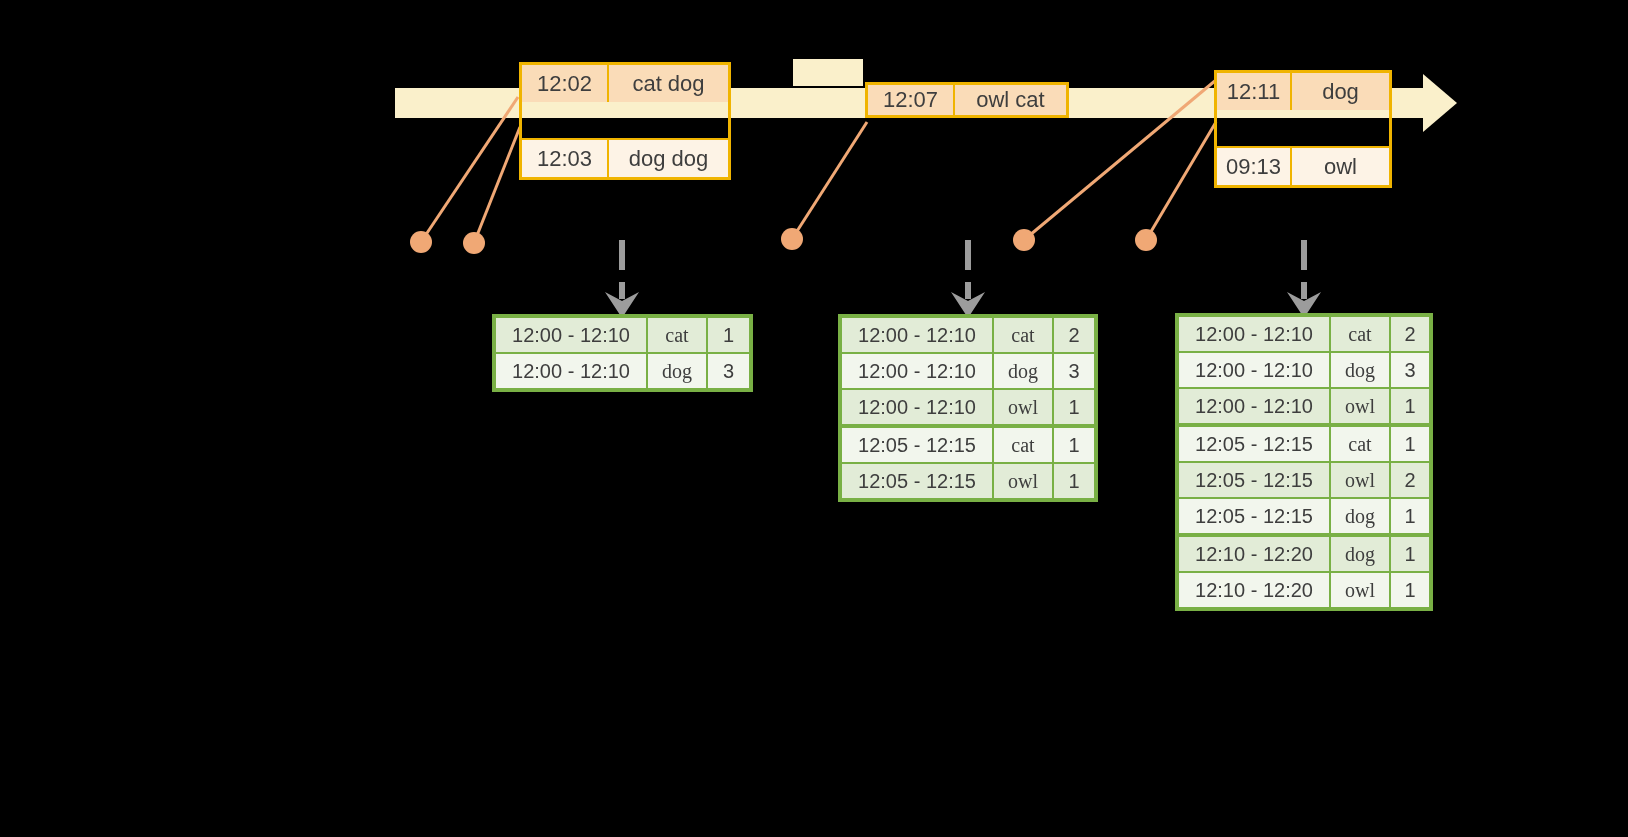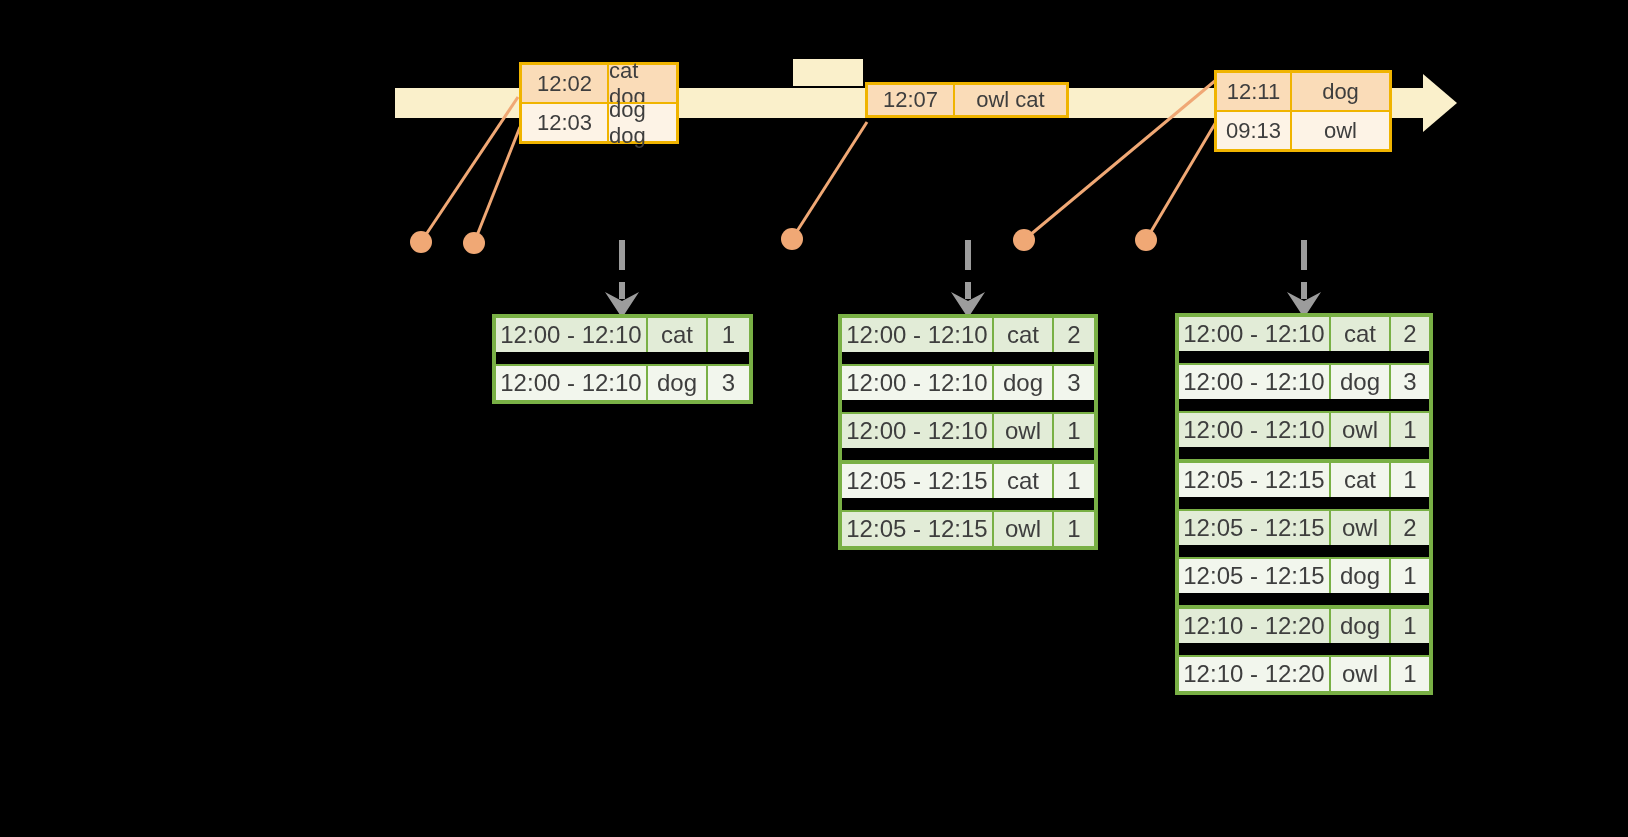--- a/index.html
+++ b/index.html
@@ -29,49 +29,49 @@
   
   .event-box{
     position:absolute;
     border:3px solid var(--gold);
     display:flex;flex-direction:column;
     box-sizing:border-box;
     font-size:22px;
   }
   .ebox-row{display:flex;height:37px;}
   .ebox-row.tall{height:30px;}
-  .ebox-row:not(:first-child){border-top:2px solid var(--gold);}
+  .ebox-row:not(:first-child){border-top:2px solid var(--gold);margin-top:36px;}
   .ebox-time{
     width:85px;display:flex;align-items:center;justify-content:center;
     border-right:2px solid var(--gold);
   }
   .event-box.narrow .ebox-time{width:73px;}
   .ebox-words{flex:1;display:flex;align-items:center;justify-content:center;}
   .bg-peach{background:var(--peach);}
   .bg-cream{background:var(--cream);}
 
   
   .result-table{
     position:absolute;
     border:4px solid var(--green);
     box-sizing:border-box;
     display:flex;flex-direction:column;
-    font-size:24px;
-    gap:12px;
+    font-size:20px;
   }
   .rt-row{display:flex;height:34px;}
   .rt-row:not(:first-child){border-top:2px solid var(--green);}
   .rt-row.group{border-top:4px solid var(--green);}
   .rt-window{
     width:150px;display:flex;align-items:center;justify-content:center;
     border-right:2px solid var(--green);
   }
   .rt-word{
     width:58px;display:flex;align-items:center;justify-content:center;
     border-right:2px solid var(--green);
+    font-family:Liberation Serif, serif;
   }
   .rt-count{flex:1;display:flex;align-items:center;justify-content:center;}
   .alt-a{background:var(--cell-green);}
   .alt-b{background:var(--cell-white);}
 </style>
 </head>
 <body>
 
 <div class="canvas">
 
@@ -99,21 +99,21 @@
     <g>
       <line x1="622" y1="240" x2="622" y2="299" stroke="#9c9c9c" stroke-width="6" stroke-dasharray="30 12"></line>
       <polygon points="605,292 622,318 639,292 622,301" fill="#9c9c9c"></polygon>
       <line x1="968" y1="240" x2="968" y2="299" stroke="#9c9c9c" stroke-width="6" stroke-dasharray="30 12"></line>
       <polygon points="951,292 968,318 985,292 968,301" fill="#9c9c9c"></polygon>
       <line x1="1304" y1="240" x2="1304" y2="299" stroke="#9c9c9c" stroke-width="6" stroke-dasharray="30 12"></line>
       <polygon points="1287,292 1304,318 1321,292 1304,301" fill="#9c9c9c"></polygon>
     </g>
   </svg>
 
-  <div class="event-box" style="left:519px;top:62px;width:160px;">
+  <div class="event-box" style="left:519px;top:62px;width:212px;">
     <div class="ebox-row bg-peach">
       <div class="ebox-time">12:02</div>
       <div class="ebox-words">cat dog</div>
     </div>
     <div class="ebox-row bg-cream">
       <div class="ebox-time">12:03</div>
       <div class="ebox-words">dog dog</div>
     </div>
   </div>
 

